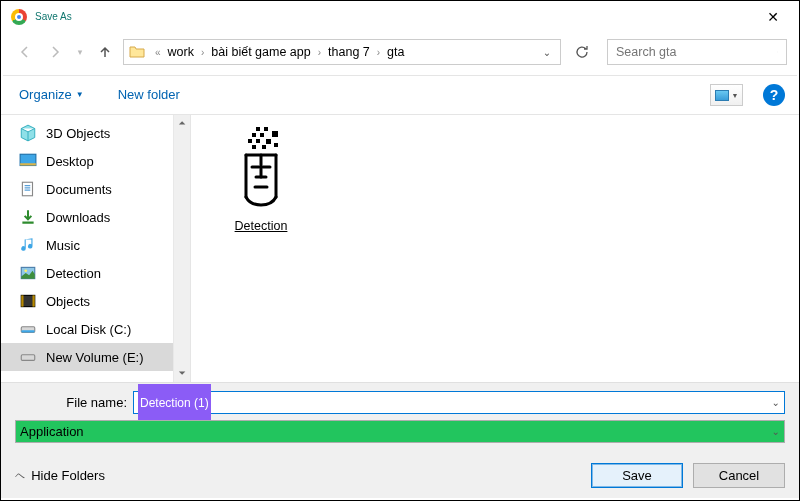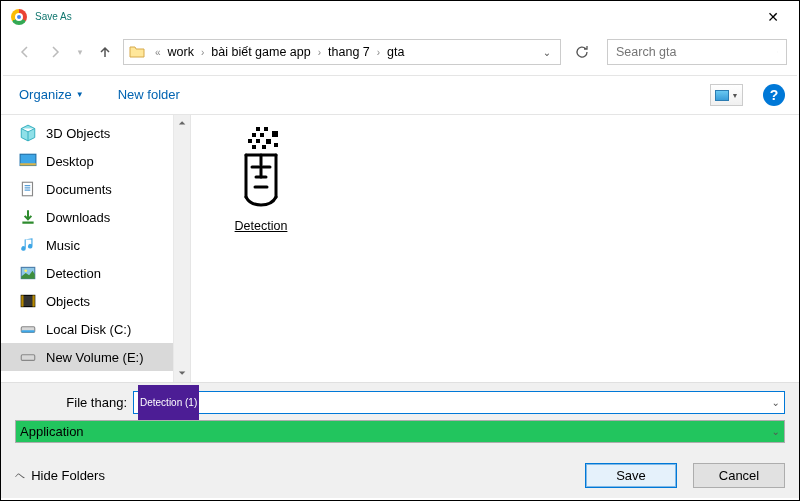--- a/index.html
+++ b/index.html
@@ -50,29 +50,29 @@
   .file { width:100px; text-align:center; }
   .file .thumb { width:80px; height:90px; margin:0 auto 6px; display:flex; align-items:center; justify-content:center; }
   .file .thumb svg { width:70px; height:86px; }
   .file .lbl { font-size:12.5px; color:#000; }
 
   .bottom { background:#f0f0f0; border-top:1px solid #e0e0e0; padding: 8px 14px 10px; }
   .row { display:flex; align-items:center; margin-bottom:6px; }
   .row .lbl { width:118px; text-align:right; padding-right:6px; font-size:13px; }
   .row .fld { flex:1; height:23px; border:1px solid #7a9fcc; background:#fff; display:flex; align-items:center; padding:0 4px; }
   .row.fname .fld { border:1px solid #0078d7; }
-  .row.fname .val { background:#4c1d95; color:#fff; padding:12px 2px; font-size:10px; }
+  .row.fname .val { background:#8b5cf6; color:#fff; padding:12px 2px; font-size:12px; }
   .row .fld .dd { margin-left:auto; color:#555; font-size:10px; }
   .row.type .fld { border:1px solid #adadad; background:#22c55e; }
   .row.type .val { color:#000; font-size:13px; }
   .btnrow { display:flex; align-items:center; padding: 14px 0 0; }
   .btnrow .hide { display:flex; align-items:center; gap:6px; font-size:13px; }
   .btnrow .hide .chev { font-size:10px; color:#555; }
   .btnrow .spacer { flex:1; }
-  .btn { width:92px; height:25px; border:1px solid #adadad; background:#e1e1e1; font-size:13px; display:flex; align-items:center; justify-content:center; margin-left:16px; cursor:default; }
+  .btn { width:92px; height:25px; border:1px solid #adadad; background:#e1e1e1; font-size:13px; display:flex; align-items:center; justify-content:center; margin-left:10px; cursor:default; }
   .btn.primary { border:1px solid #0078d7; background:#e5f1fb; box-shadow: inset 0 0 0 1px #7fb9e8; }
 </style>
 </head>
 <body>
 
 <div class="titlebar">
   <span class="chrome-icon"></span>
   <span class="title">Save As</span>
   <span class="close">✕</span>
 </div>
@@ -263,21 +263,21 @@
           </g>
         </svg>
       </div>
       <div class="lbl">Detection</div>
     </div>
   </div>
 </div>
 
 <div class="bottom">
   <div class="row fname">
-    <div class="lbl">File thang:</div>
+    <div class="lbl">File name:</div>
     <div class="fld">
       <span class="val">Detection (1)</span>
       <span class="dd">⌄</span>
     </div>
   </div>
   <div class="row type">
     <div class="fld">
       <span class="val">Application</span>
       <span class="dd">⌄</span>
     </div>

